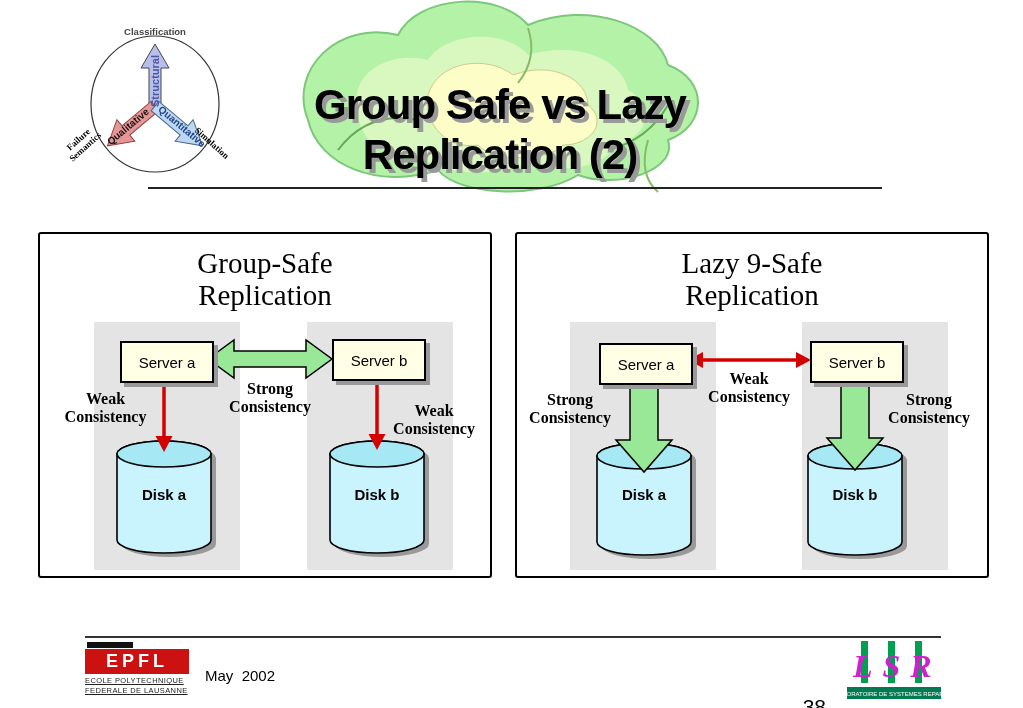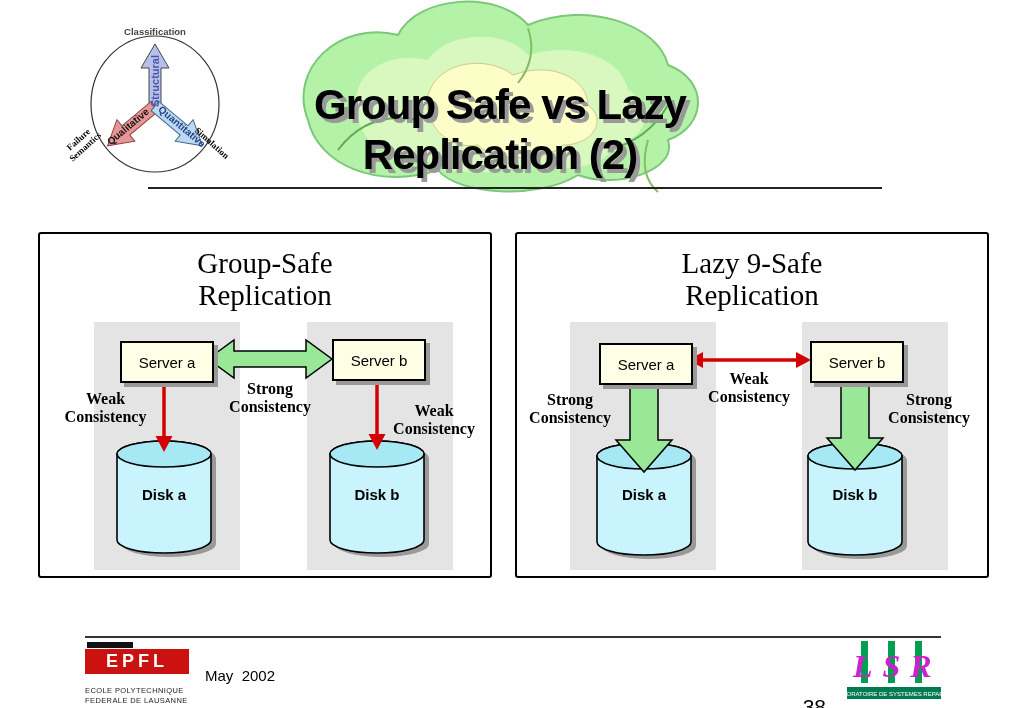--- a/index.html
+++ b/index.html
@@ -41,21 +41,21 @@
   .compass-label { z-index:3; text-align:center; }
   #lbl-classification { left:95px; top:26px; width:120px; font-family:Liberation Sans, sans-serif; font-weight:bold; font-size:9.5px; color:#444; }
   #lbl-structural   { left:123px; top:75px;  width:64px; font-weight:bold; font-size:11px; color:#4a58a8; transform:rotate(-90deg); }
   #lbl-qualitative  { left:95px;  top:121px; width:66px; font-weight:bold; font-size:10px; color:#111; transform:rotate(-40deg); }
   #lbl-quantitative { left:145px; top:121px; width:74px; font-weight:bold; font-size:10px; color:#224488; transform:rotate(40deg); }
   #lbl-failure      { left:47px;  top:133px; width:70px; font-family:"Liberation Serif",serif; font-weight:bold; font-size:9px; transform:rotate(-42deg); line-height:1.15; }
   #lbl-simulation   { left:177px; top:138px; width:70px; font-family:"Liberation Serif",serif; font-weight:bold; font-size:9px; transform:rotate(42deg); }
 
   #footer-date { left:205px; top:667px; font-size:15px; white-space:pre; }
   #page-number { left:790px; top:695px; width:36px; text-align:right; font-size:21px; }
-  #epfl-caption { font-size:7.5px; line-height:1.3; letter-spacing:.4px; color:#222; margin-top:12px; }
+  #epfl-caption { font-size:7.5px; line-height:1.3; letter-spacing:.4px; color:#222; margin-top:2px;text-decoration:underline; }
 </style>
 </head>
 <body>
 
 <div style="position:absolute; inset:0;">
 
   <svg class="abs" style="left:70px; top:14px; z-index:2;" width="170" height="168" viewBox="0 0 170 168">
     <defs>
         <path id="cArrow" d="M79,92 L91,92 L91,54 L99,54 L85,30 L71,54 L79,54 Z"></path>
       </defs>

